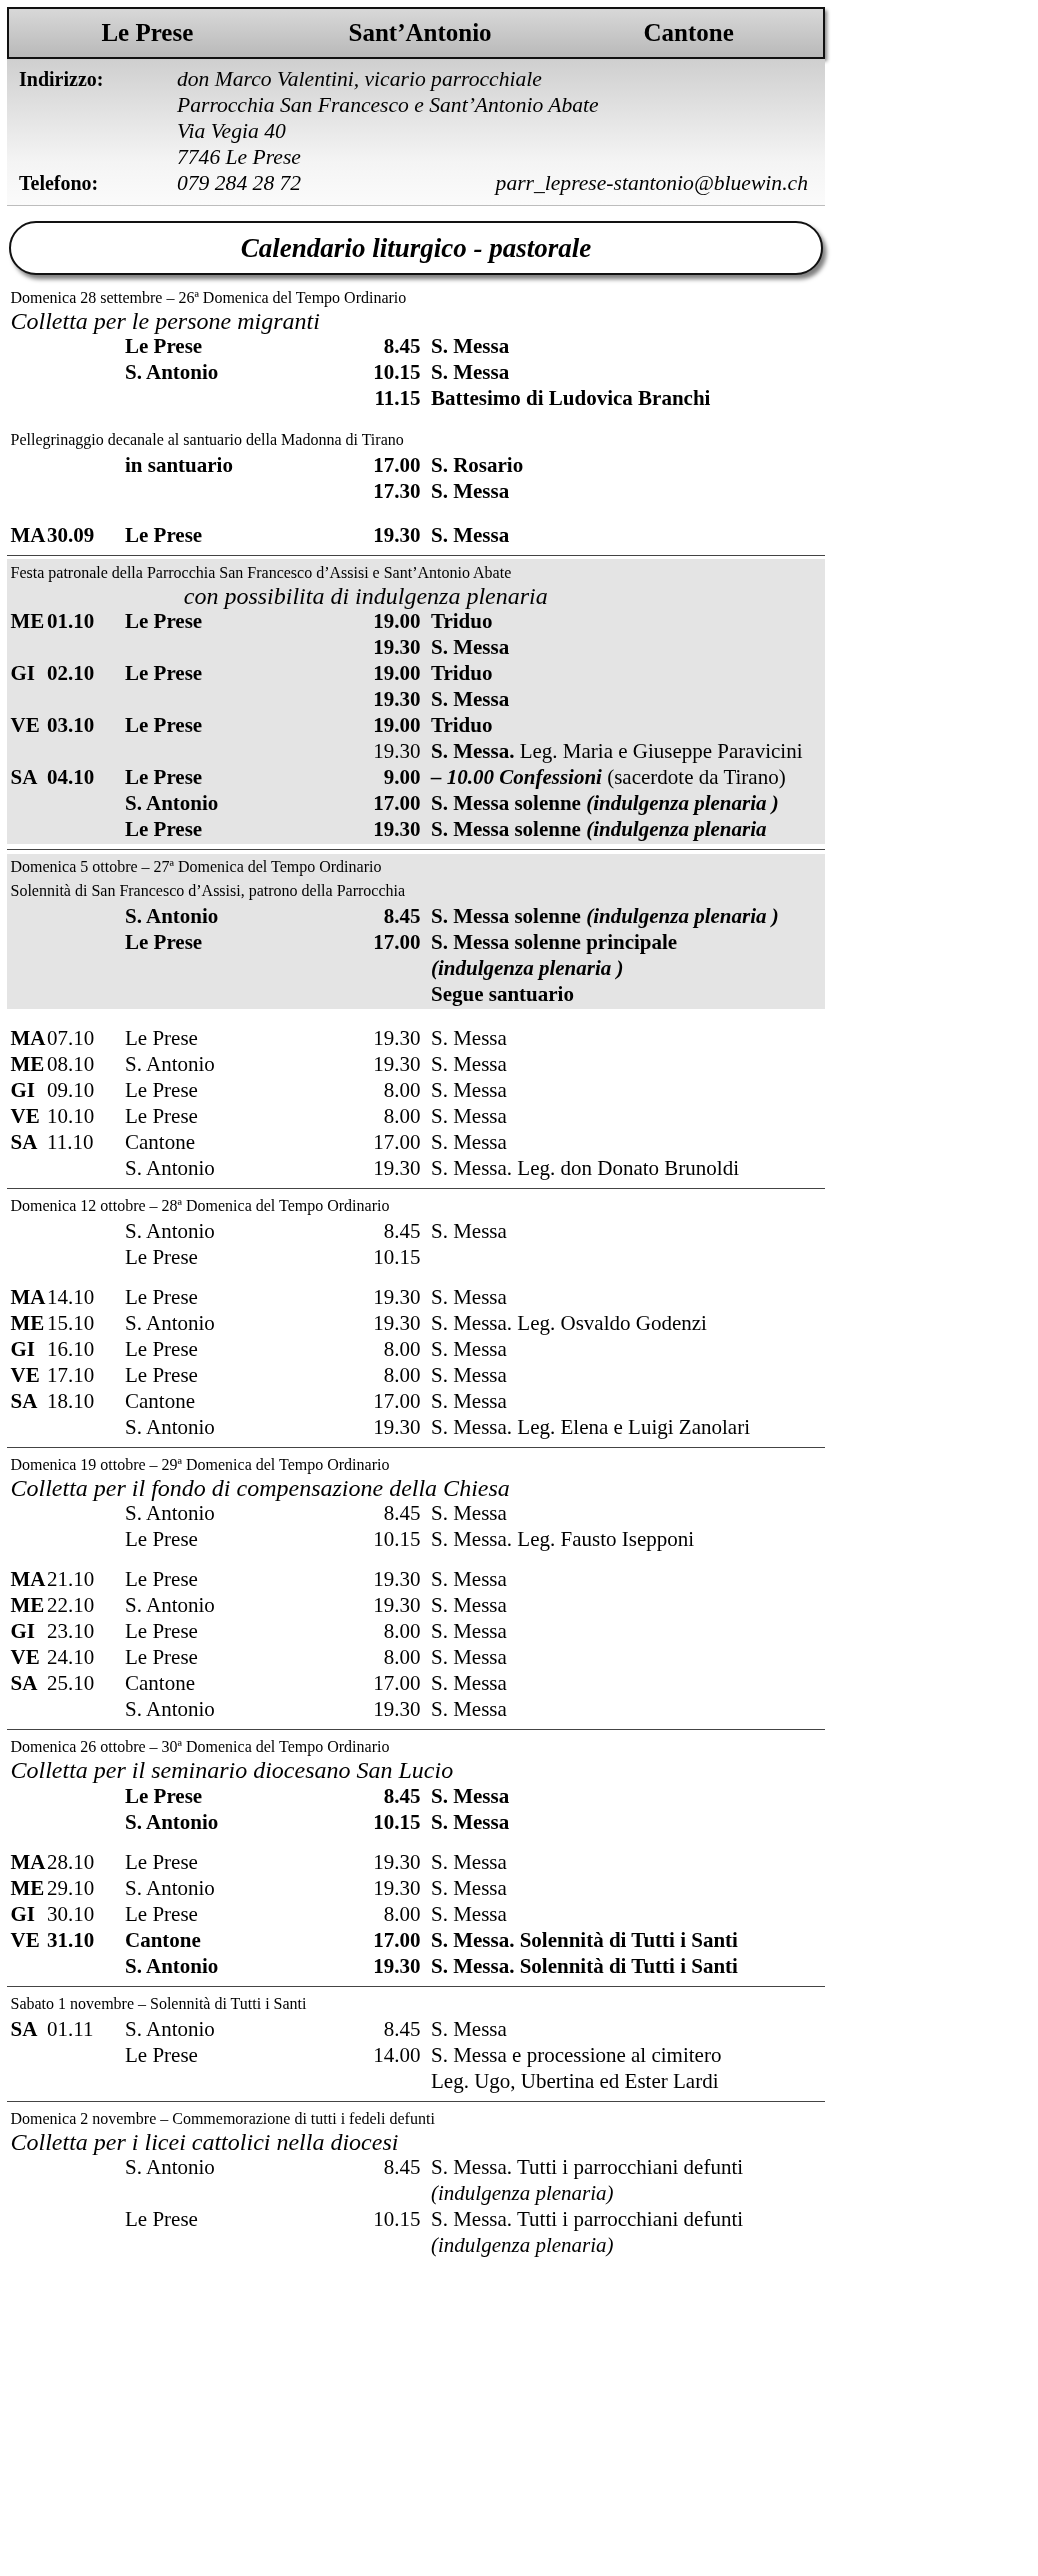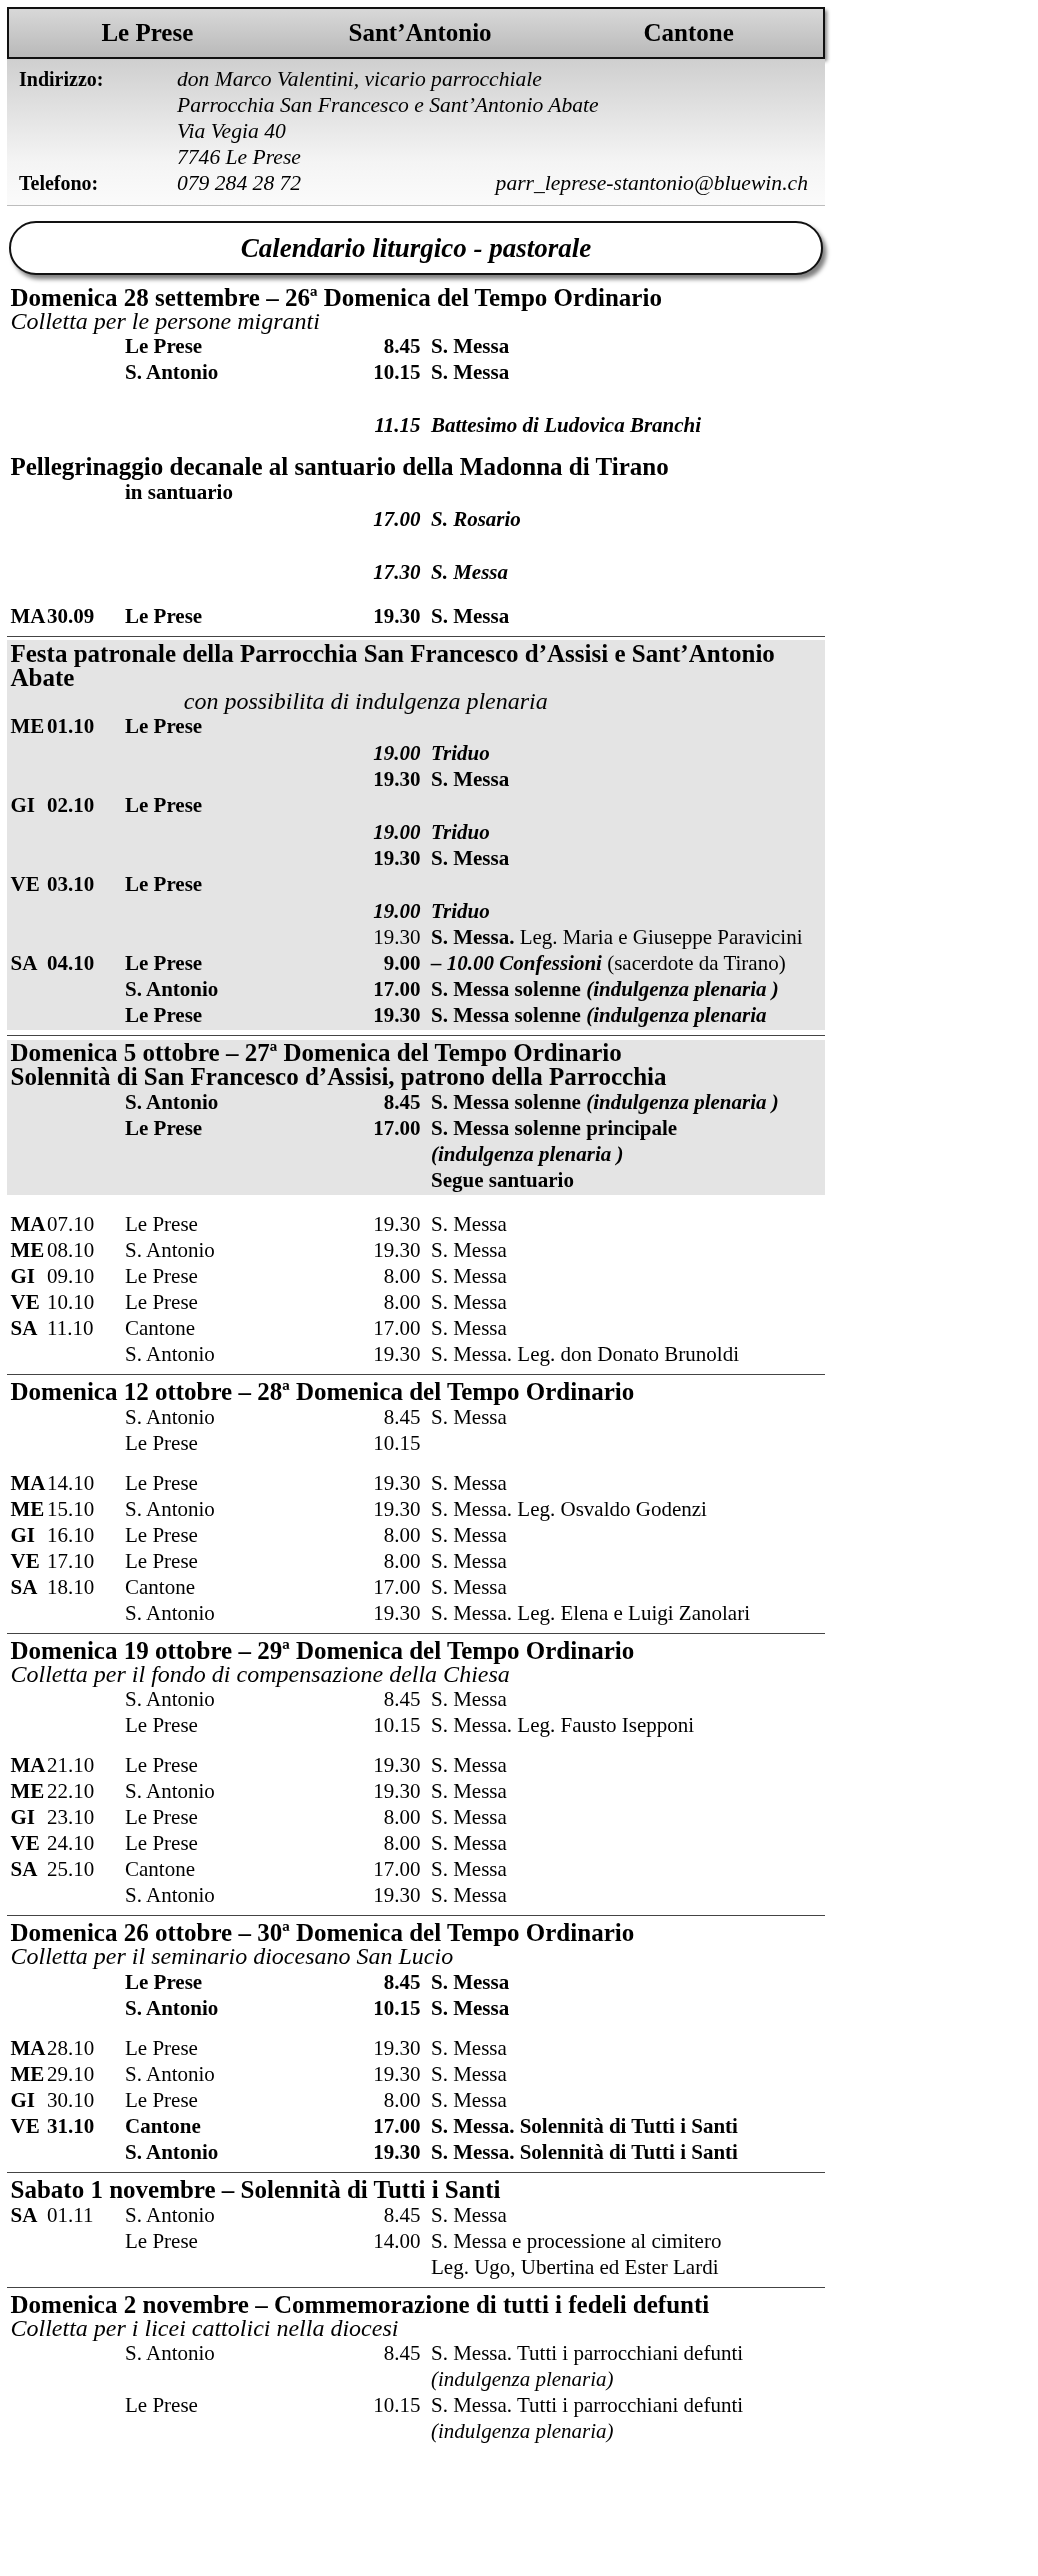--- a/index.html
+++ b/index.html
@@ -72,22 +72,22 @@
   }
   .pill span{font-weight:bold;font-size:27px;}
 
   
   .cal{margin:8.7px 7px 0 7px;}
   .block{padding:1.7px 0 1.7px 0;}
   .block.shaded{background:#e4e4e4;}
   .rule{border-top:0.9px solid #444;margin:5.2px 0 3.5px 0;}
 
   .title{
-    font-weight:bold;
-    font-size:25px;
+    font-weight:normal;
+    font-size:16px;
     line-height:24px;
     padding-left:3.5px;
   }
   .subtitle{
     font-style:italic;
     font-size:24px;
     line-height:23.4px;
     padding-left:3.5px;
   }
   .subtitle.center{text-align:center;padding-right:104px;}
@@ -97,21 +97,21 @@
     align-items:flex-start;
     line-height:26px;
     font-size:21px;
   }
   .dow{width:40px;padding-left:3.5px;box-sizing:border-box;font-weight:bold;}
   .date{width:78px;}
   .place{width:209px;}
   .time{width:97px;text-align:right;padding-right:10.4px;box-sizing:border-box;}
   .what{flex:1;}
   .row.b .dow,.row.b .date,.row.b .place,.row.b .time,.row.b .what{font-weight:bold;}
-  .row.i .time,.row.i .what{font-style:italic;margin-top:27px;}
+  .row.i .time,.row.i .what{}
   .it{font-style:italic;}
   .bd{font-weight:bold;}
   .nrm{font-weight:normal;font-style:normal;}
   .sp{height:14px;}
 </style>
 </head>
 <body>
 
 <div class="page">
 

